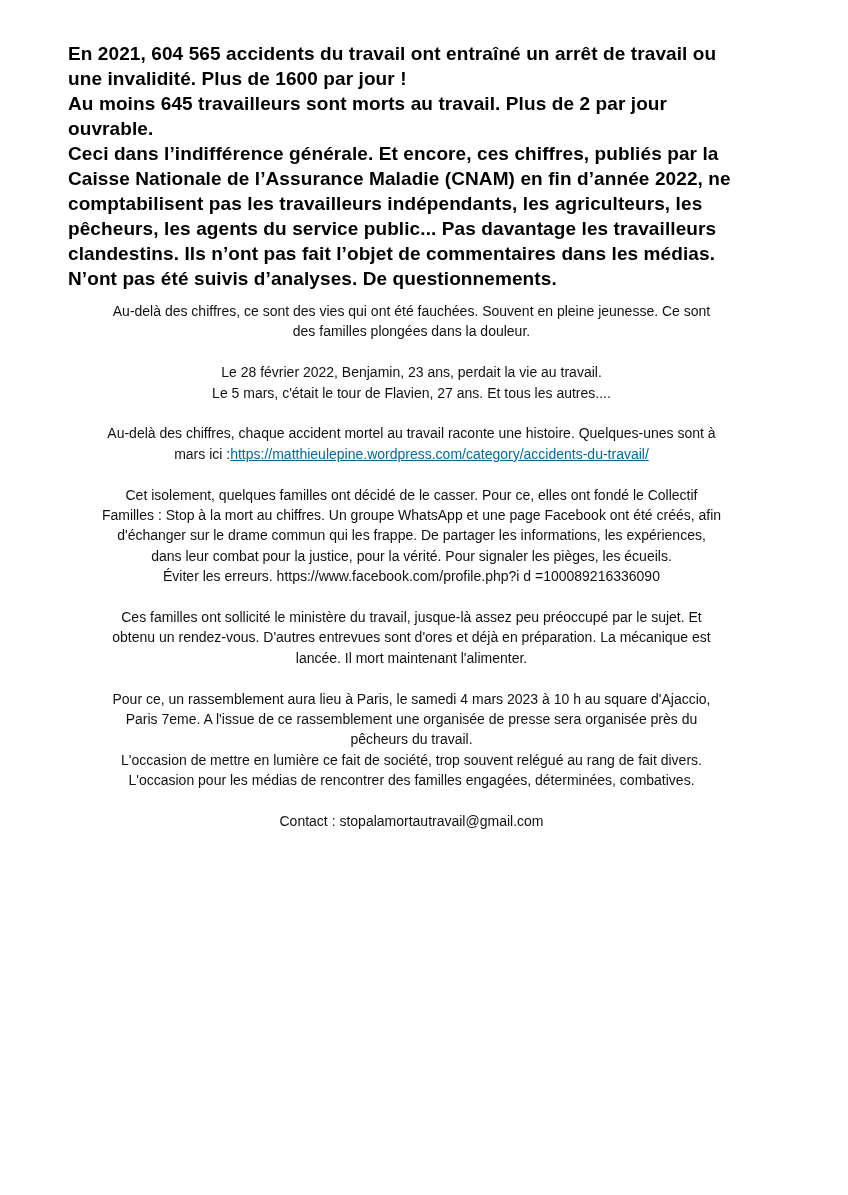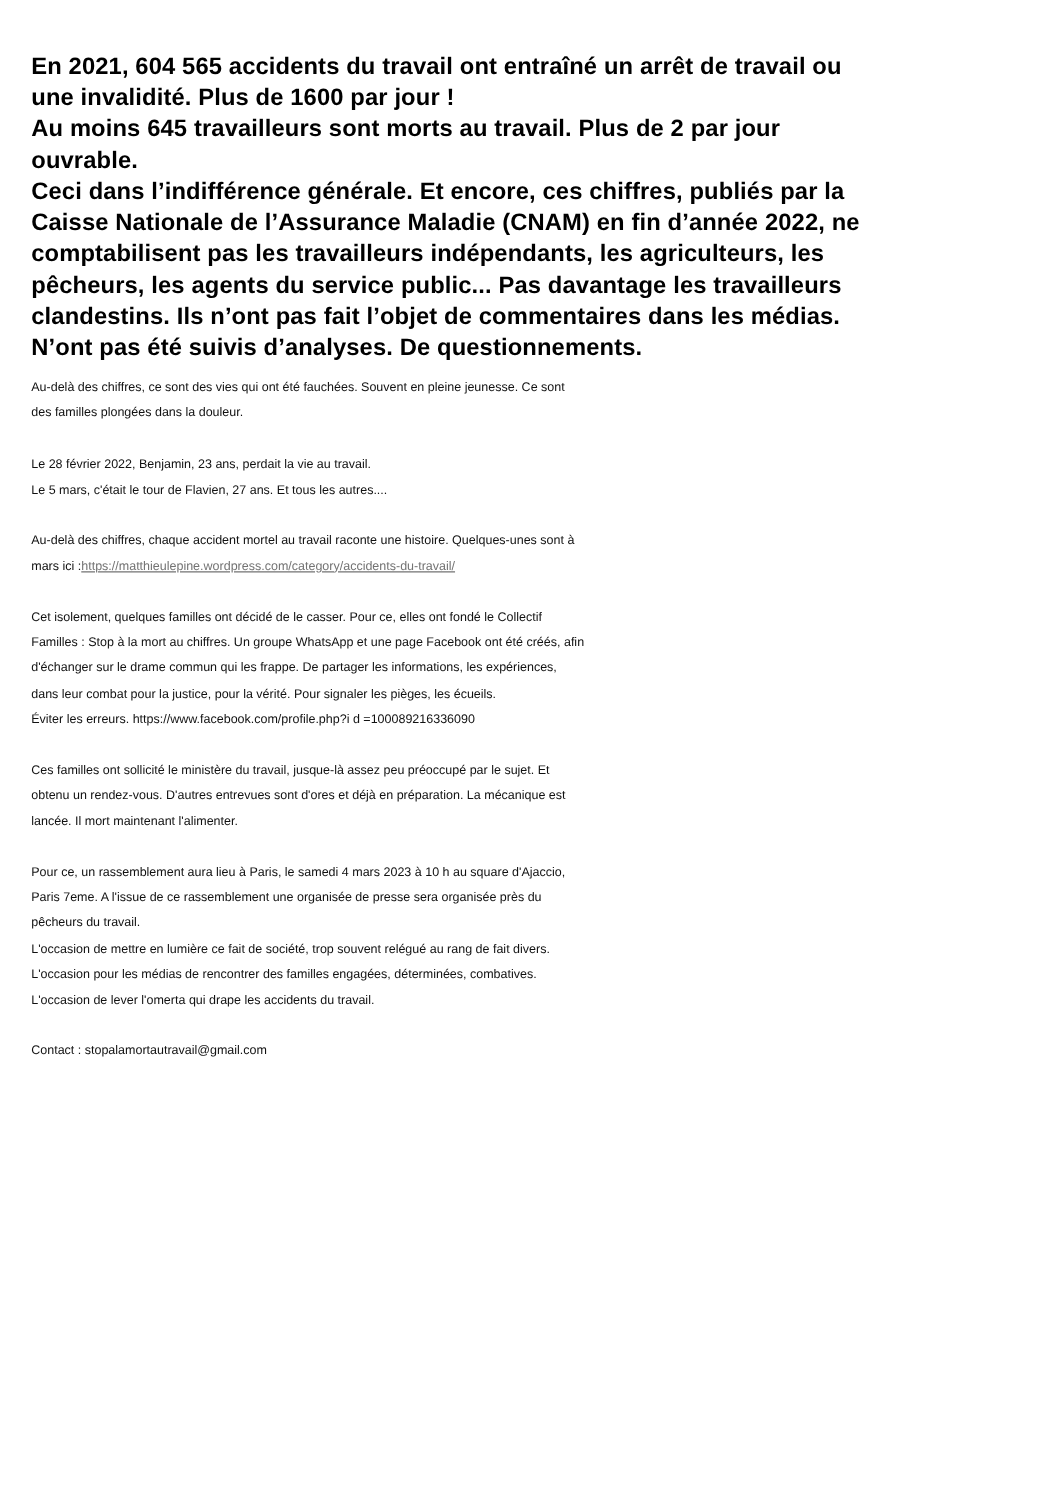--- a/index.html
+++ b/index.html
@@ -20,32 +20,34 @@
   }
   .headline {
     font-weight: bold;
     font-size: 19px;
     line-height: 25px;
     letter-spacing: 0.1px;
     margin: 0 0 10px 0;
   }
   .headline .line {
     white-space: nowrap;
+    margin-left: 43px;
   }
   .para {
-    font-size: 10px;
+    font-size: 14px;
     line-height: 20.4px;
     margin: 0 0 20.4px 0;
     color: #111111;
+    text-align: center;
   }
   .para .line {
     white-space: nowrap;
   }
   a.doc-link {
-    color: #737373;
+    color: #0369a1;
     text-decoration: underline;
     cursor: pointer;
   }
 </style>
 </head>
 <body>
 
 <div class="page">
 
   <div class="headline">
@@ -92,20 +94,19 @@
     <div class="line">obtenu un rendez-vous. D'autres entrevues sont d'ores et déjà en préparation. La mécanique est</div>
     <div class="line">lancée. Il mort maintenant l'alimenter.</div>
   </div>
 
   <div class="para">
     <div class="line">Pour ce, un rassemblement aura lieu à Paris, le samedi 4 mars 2023 à 10 h au square d'Ajaccio,</div>
     <div class="line">Paris 7eme. A l'issue de ce rassemblement une organisée de presse sera organisée près du</div>
     <div class="line">pêcheurs du travail.</div>
     <div class="line">L'occasion de mettre en lumière ce fait de société, trop souvent relégué au rang de fait divers.</div>
     <div class="line">L'occasion pour les médias de rencontrer des familles engagées, déterminées, combatives.</div>
-    <div class="line">L'occasion de lever l'omerta qui drape les accidents du travail.</div>
   </div>
 
   <div class="para">
     <div class="line">Contact : stopalamortautravail@gmail.com</div>
   </div>
 
 </div>
 
 </body></html>

